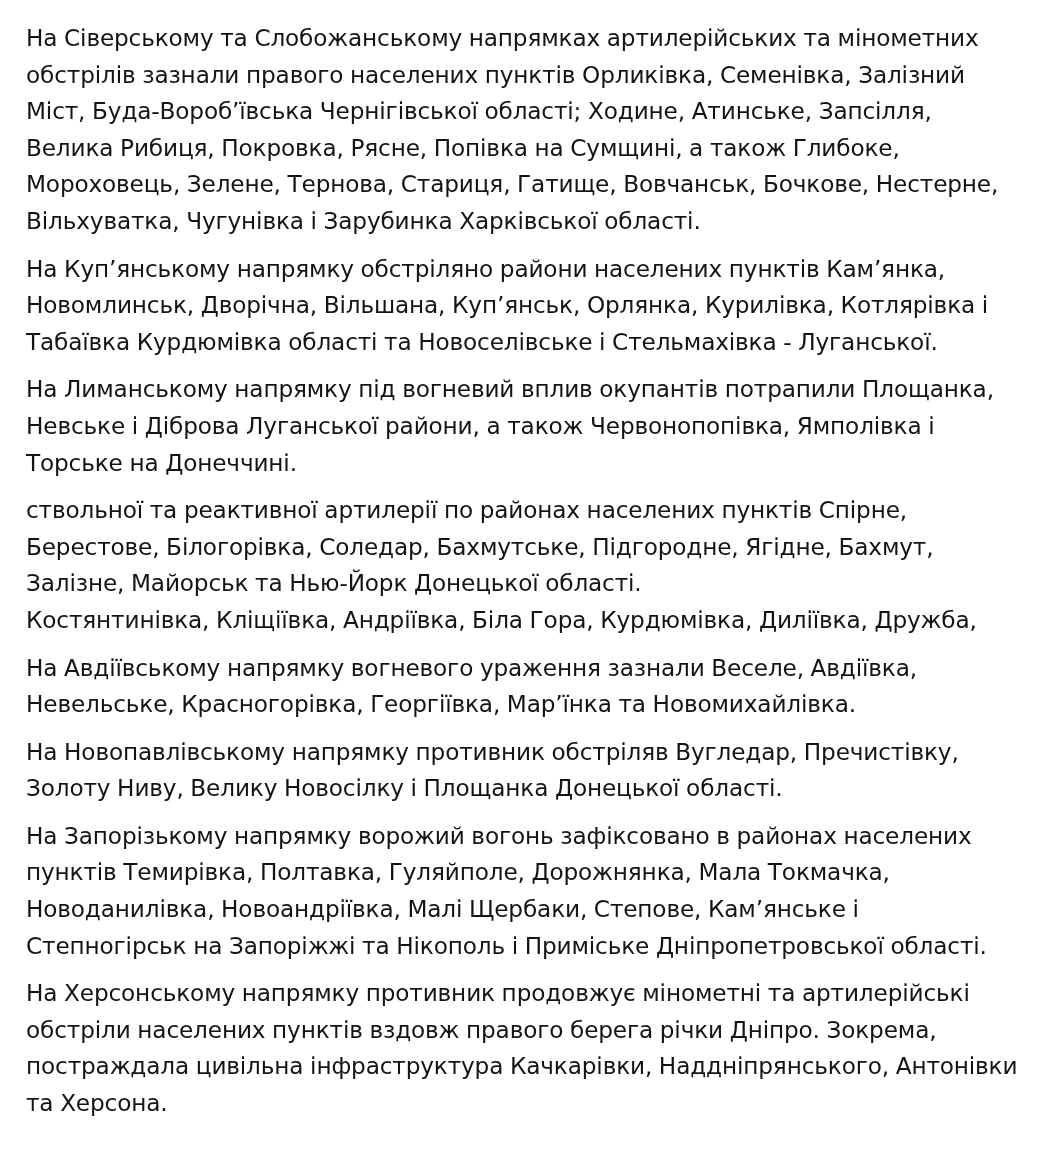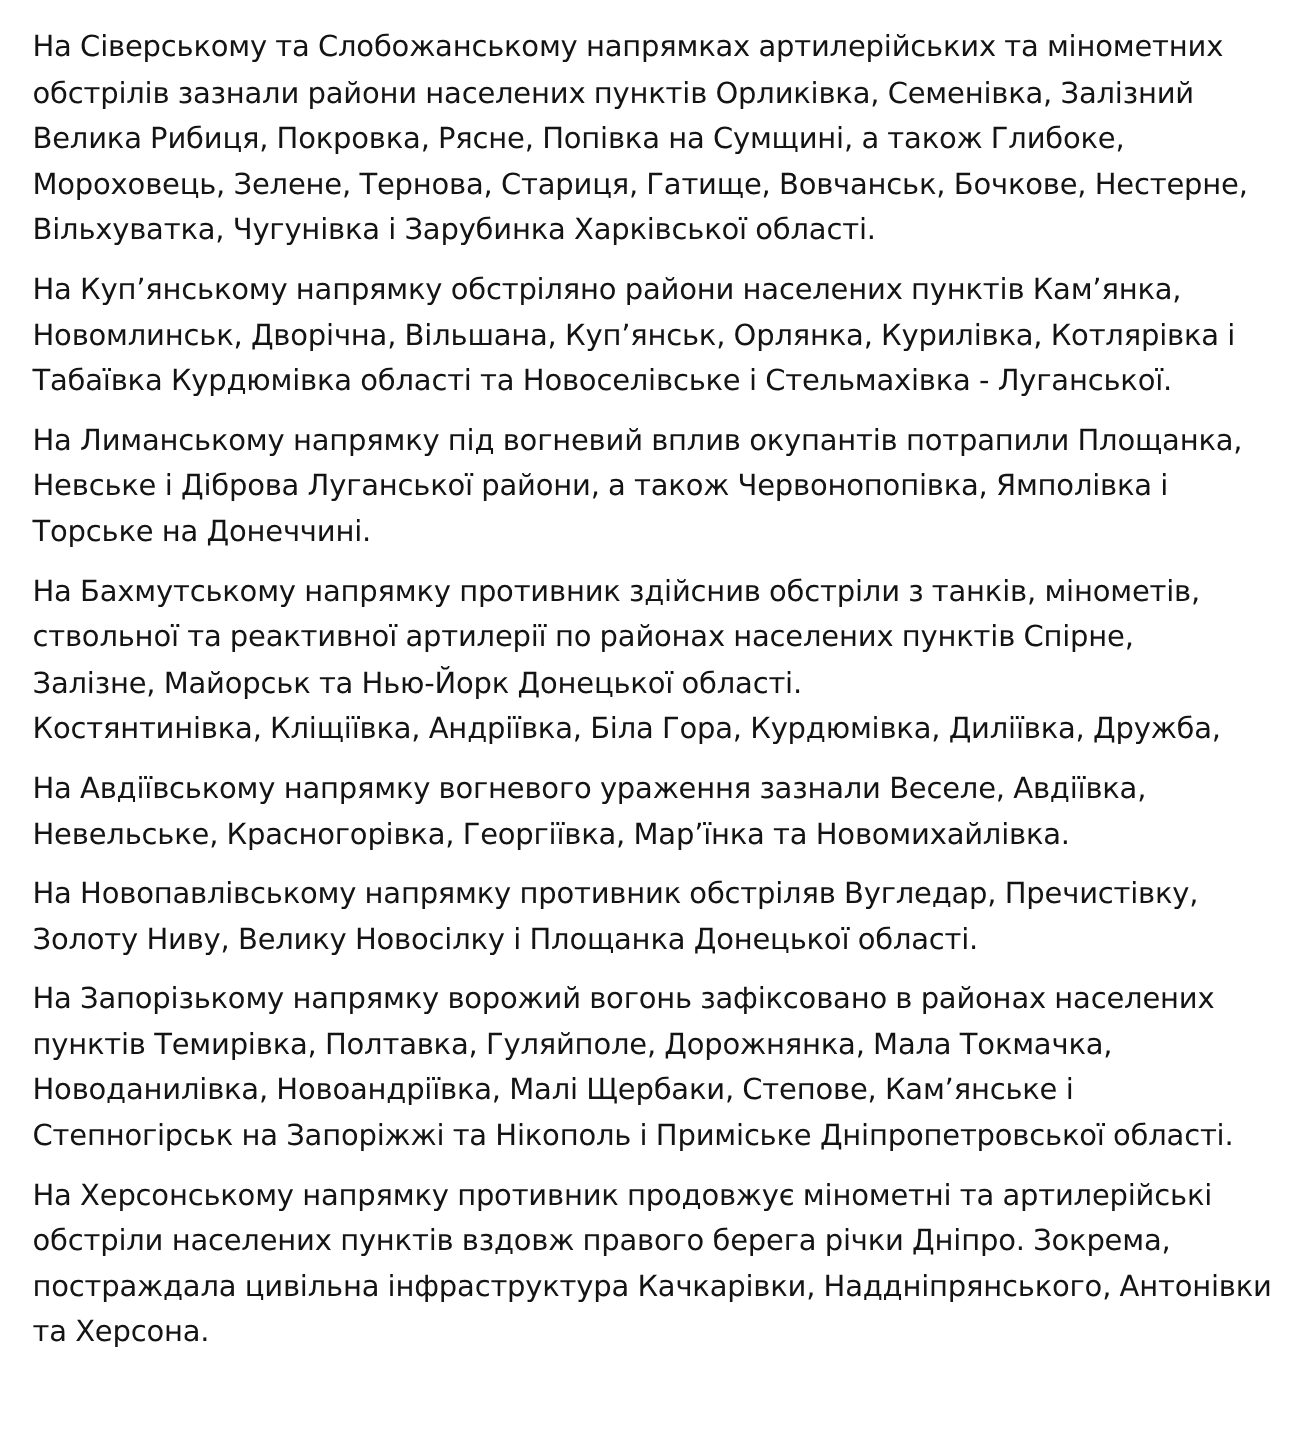--- a/index.html
+++ b/index.html
@@ -31,41 +31,42 @@
     white-space: nowrap;
   }
 </style>
 </head>
 <body>
 
 <div class="doc">
 
   <p class="para">
     <span class="line">На Сіверському та Слобожанському напрямках артилерійських та мінометних</span>
-    <span class="line">обстрілів зазнали райони населених пунктів Орликівка, Семенівка, Залізний</span>
+    <span class="line">обстрілів зазнали правого населених пунктів Орликівка, Семенівка, Залізний</span>
+    <span class="line">Міст, Буда-Вороб’ївська Чернігівської області; Ходине, Атинське, Запсілля,</span>
     <span class="line">Велика Рибиця, Покровка, Рясне, Попівка на Сумщині, а також Глибоке,</span>
     <span class="line">Мороховець, Зелене, Тернова, Стариця, Гатище, Вовчанськ, Бочкове, Нестерне,</span>
     <span class="line">Вільхуватка, Чугунівка і Зарубинка Харківської області.</span>
   </p>
 
   <p class="para">
     <span class="line">На Куп’янському напрямку обстріляно райони населених пунктів Кам’янка,</span>
     <span class="line">Новомлинськ, Дворічна, Вільшана, Куп’янськ, Орлянка, Курилівка, Котлярівка і</span>
     <span class="line">Табаївка Курдюмівка області та Новоселівське і Стельмахівка - Луганської.</span>
   </p>
 
   <p class="para">
     <span class="line">На Лиманському напрямку під вогневий вплив окупантів потрапили Площанка,</span>
     <span class="line">Невське і Діброва Луганської райони, а також Червонопопівка, Ямполівка і</span>
     <span class="line">Торське на Донеччині.</span>
   </p>
 
   <p class="para">
-    <span class="line">На Бахмутському напрямку противник здійснив обстріли з танків, мінометів,</span>
     <span class="line">ствольної та реактивної артилерії по районах населених пунктів Спірне,</span>
+    <span class="line">Берестове, Білогорівка, Соледар, Бахмутське, Підгородне, Ягідне, Бахмут,</span>
     <span class="line">Залізне, Майорськ та Нью-Йорк Донецької області.</span>
     <span class="line">Костянтинівка, Кліщіївка, Андріївка, Біла Гора, Курдюмівка, Диліївка, Дружба,</span>
   </p>
 
   <p class="para">
     <span class="line">На Авдіївському напрямку вогневого ураження зазнали Веселе, Авдіївка,</span>
     <span class="line">Невельське, Красногорівка, Георгіївка, Мар’їнка та Новомихайлівка.</span>
   </p>
 
   <p class="para">

